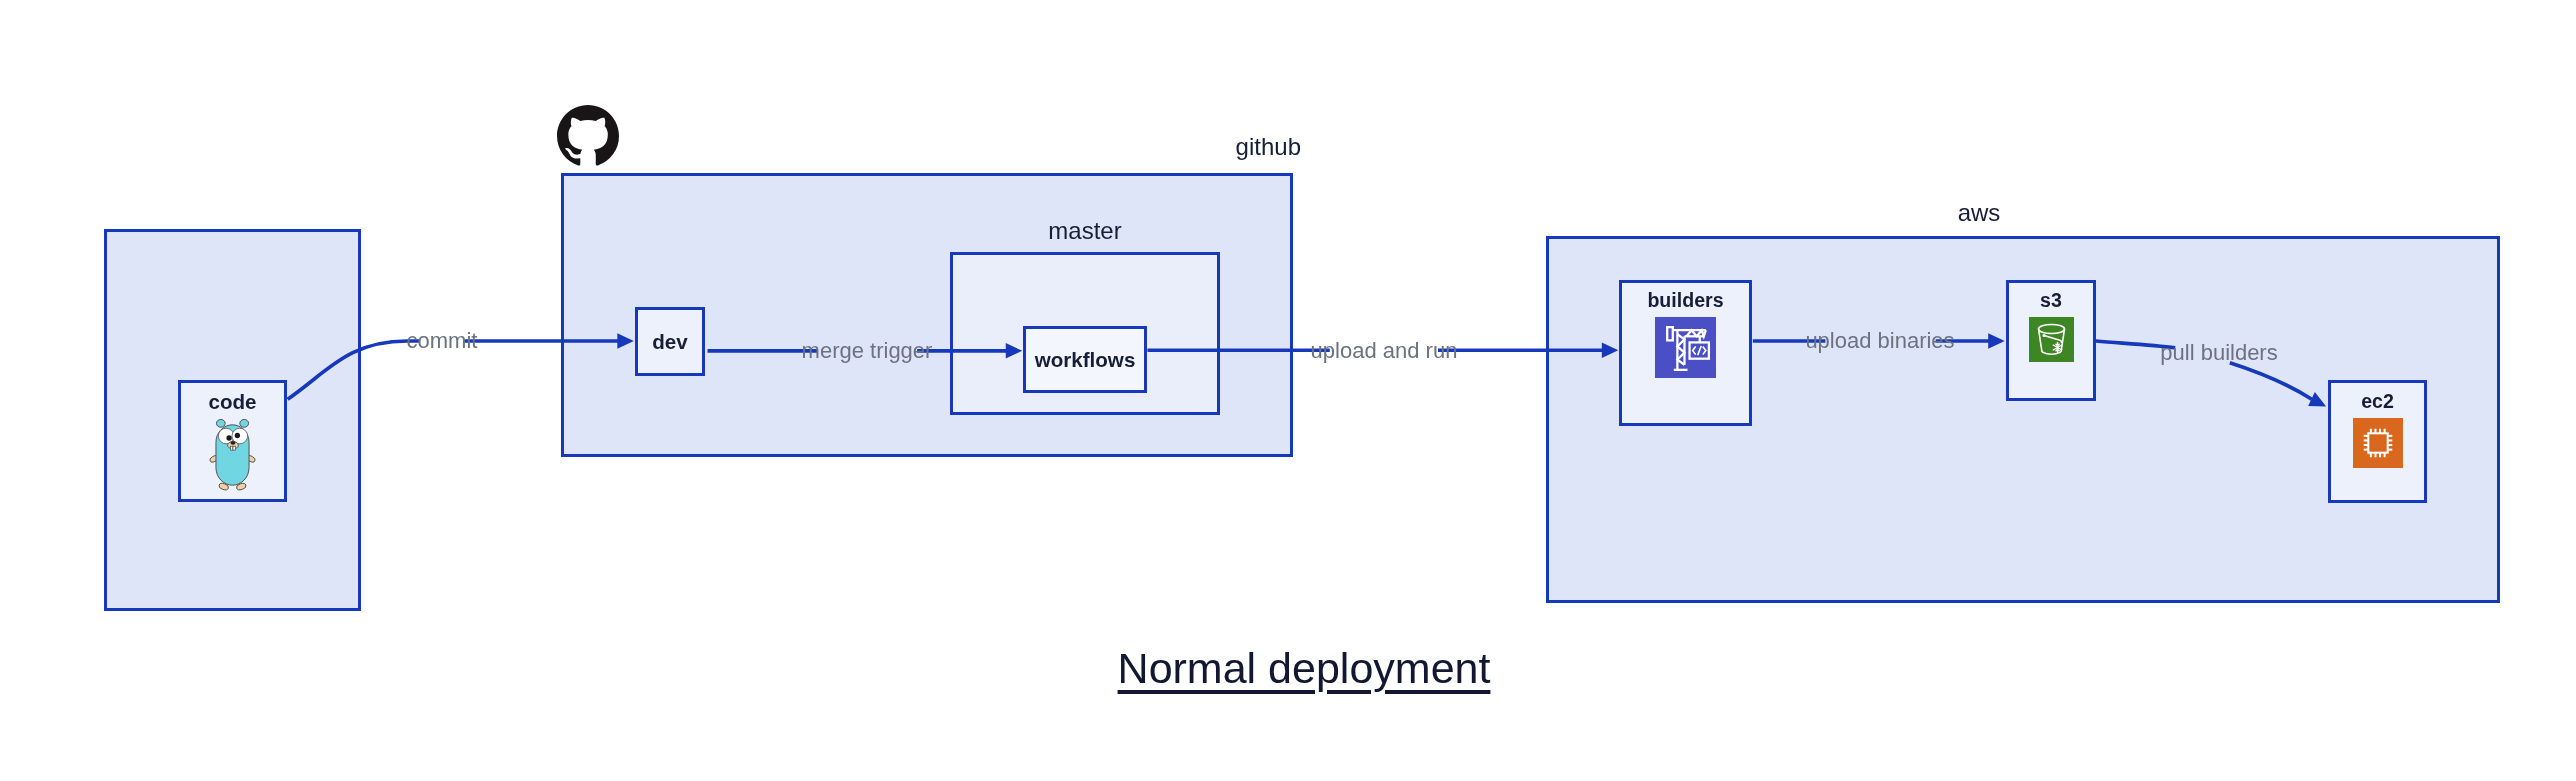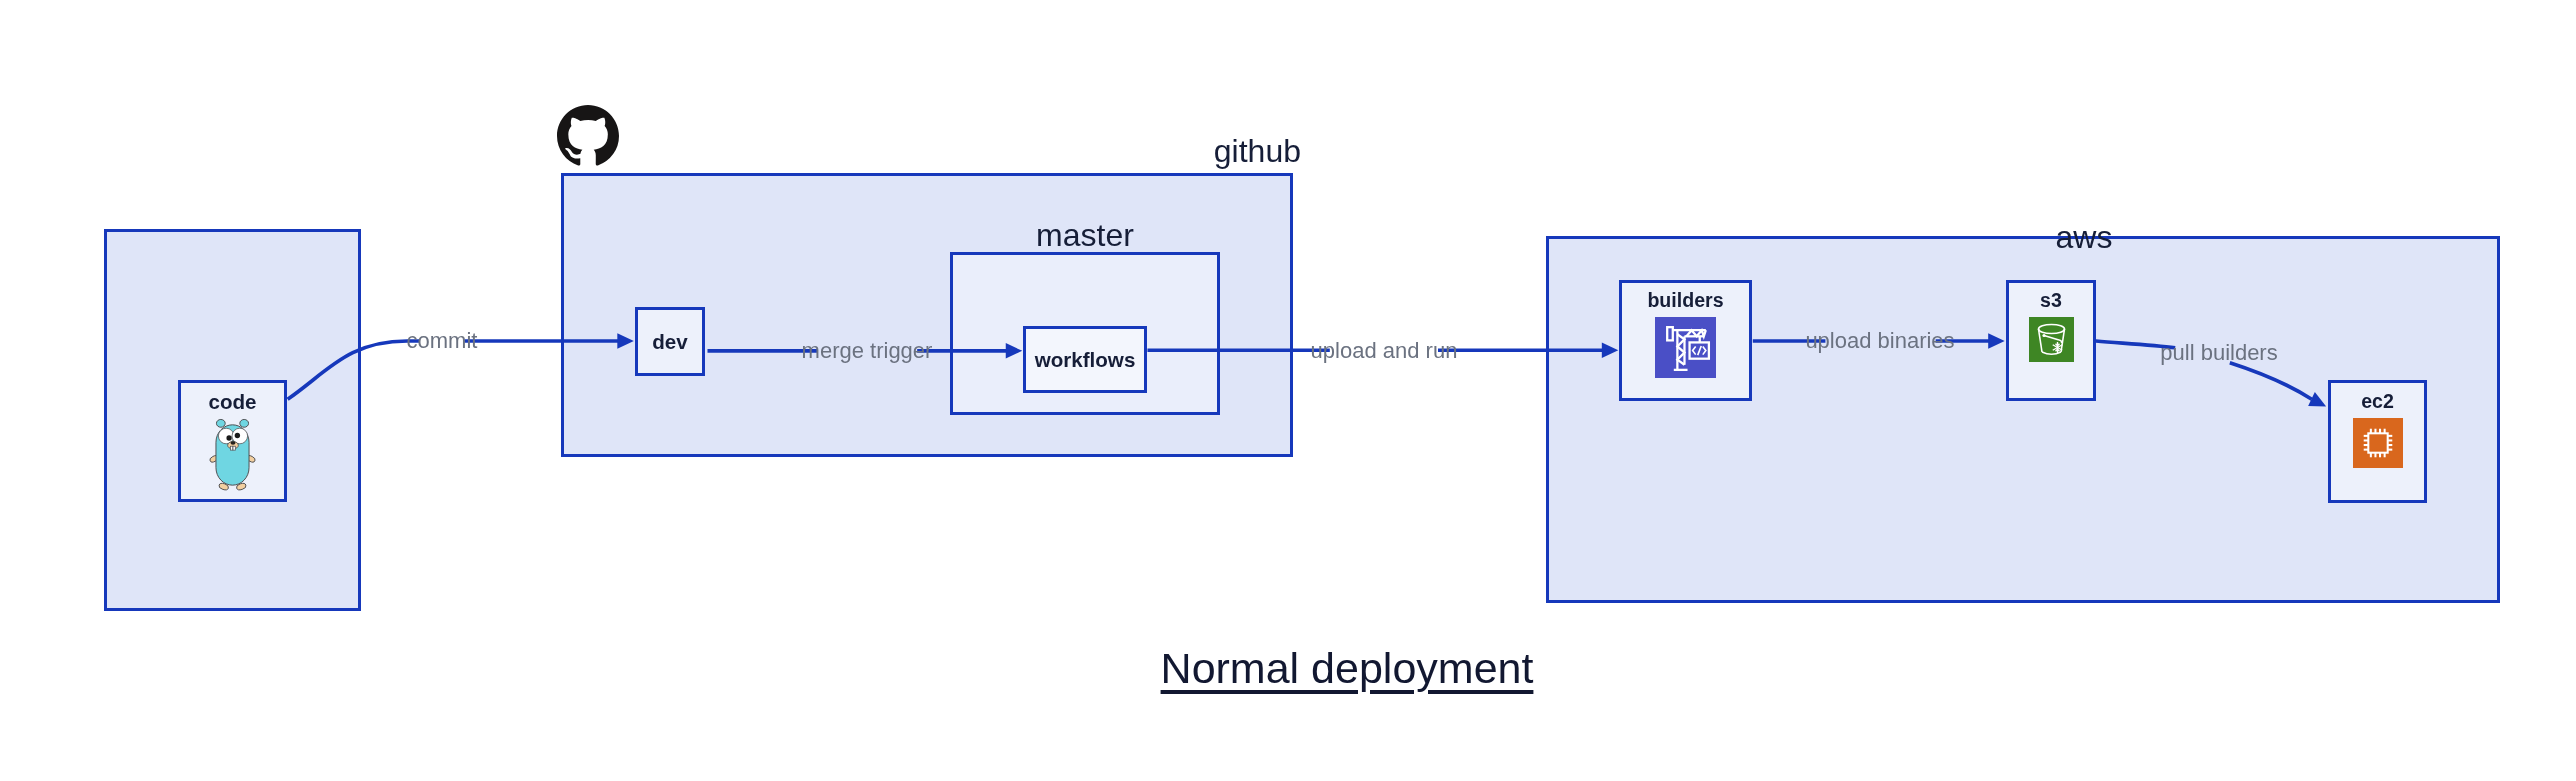--- a/index.html
+++ b/index.html
@@ -23,21 +23,21 @@
   body{font-family:"Liberation Sans","DejaVu Sans",sans-serif;}
   .canvas{position:relative;width:2604px;height:781px;background:#ffffff;overflow:hidden;}
 
   .group{position:absolute;border:3.6px solid var(--line-blue);background:var(--container-fill);}
   .subgroup{position:absolute;border:3.1px solid var(--line-blue);background:var(--subcontainer-fill);}
   .node{position:absolute;border:3.1px solid var(--line-blue);background:var(--node-fill);
         display:flex;flex-direction:column;align-items:center;}
   .node.center{justify-content:center;}
   .node.top{justify-content:flex-start;}
 
-  .group-label{position:absolute;font-size:32px;color:var(--label-dark);letter-spacing:0px;}
+  .group-label{position:absolute;font-size:24px;color:var(--label-dark);letter-spacing:0px;}
   .node-label{font-weight:bold;font-size:20.6px;color:var(--label-dark);}
   .edge-label{position:absolute;transform:translate(-50%,-50%);
               font-size:22px;color:var(--edge-label-gray);white-space:nowrap;}
   .title{position:absolute;font-size:43px;color:var(--title-color);
          text-decoration:underline;text-decoration-thickness:3.6px;text-underline-offset:7.2px;
          text-align:center;white-space:nowrap;transform:translateX(-50%);}
 
   .edges{position:absolute;left:0;top:0;z-index:30;pointer-events:none;}
   .edges path{stroke:var(--line-blue);stroke-width:7;fill:none;}
   .edges polygon{fill:var(--line-blue);}
@@ -62,21 +62,21 @@
 
   <div class="group" style="left:104px;top:229px;width:257px;height:382px;"></div>
 
   <div class="group" style="left:561px;top:173px;width:732px;height:284px;"></div>
   <div class="group-label" style="left:1146px;top:133px;width:155px;text-align:right;">github</div>
 
   <div class="subgroup" style="left:950px;top:252px;width:270px;height:163px;"></div>
   <div class="group-label" style="left:950px;top:217px;width:270px;text-align:center;">master</div>
 
   <div class="group" style="left:1546px;top:236px;width:954px;height:367px;"></div>
-  <div class="group-label" style="left:1607px;top:199px;width:954px;text-align:center;margin-top:20px;">aws</div>
+  <div class="group-label" style="left:1502px;top:199px;width:954px;text-align:center;">aws</div>
 
   <div style="position:absolute;left:557px;top:105px;width:62px;height:62px;">
     <svg class="icon-box" width="62" height="62" viewBox="0 0 16 16">
       <path class="octo" d="M8 0C3.58 0 0 3.58 0 8c0 3.54 2.29 6.53 5.47 7.59.4.07.55-.17.55-.38 0-.19-.01-.82-.01-1.49-2.01.37-2.53-.49-2.69-.94-.09-.23-.48-.94-.82-1.13-.28-.15-.68-.52-.01-.53.63-.01 1.08.58 1.23.82.72 1.21 1.87.87 2.33.66.07-.52.28-.87.51-1.07-1.78-.2-3.64-.89-3.64-3.95 0-.87.31-1.59.82-2.15-.08-.2-.36-1.02.08-2.12 0 0 .67-.21 2.2.82.64-.18 1.32-.27 2-.27s1.36.09 2 .27c1.53-1.04 2.2-.82 2.2-.82.44 1.1.16 1.92.08 2.12.51.56.82 1.27.82 2.15 0 3.07-1.87 3.75-3.65 3.95.29.25.54.73.54 1.48 0 1.07-.01 1.93-.01 2.2 0 .21.15.46.55.38A8.012 8.012 0 0 0 16 8c0-4.42-3.58-8-8-8z"></path>
     </svg>
   </div>
 
   <div class="node top" style="left:178px;top:380px;width:109px;height:122px;padding-top:7.2px;">
     <span class="node-label">code</span>
     <span style="margin-top:4.1px;">
@@ -101,21 +101,21 @@
   </div>
 
   <div class="node center" style="left:635px;top:307px;width:70px;height:69px;">
     <span class="node-label">dev</span>
   </div>
 
   <div class="node center" style="left:1023px;top:326px;width:124px;height:67px;background:var(--workflows-fill);">
     <span class="node-label">workflows</span>
   </div>
 
-  <div class="node top" style="left:1619px;top:280px;width:133px;height:121px;padding-top:6.2px;">
+  <div class="node top" style="left:1619px;top:280px;width:133px;height:146px;padding-top:6.2px;">
     <span class="node-label" style="font-size:19.6px;">builders</span>
     <span style="margin-top:5.2px;">
       <svg class="icon-box" width="61" height="61" viewBox="0 0 120 120">
         <rect class="cb-bg" x="0" y="0" width="120" height="120"></rect>
         <rect class="wht" x="24" y="20" width="11" height="26"></rect>
         <line class="wht" x1="44" y1="26" x2="44" y2="104"></line>
         <line class="wht" x1="58" y1="38" x2="58" y2="94"></line>
         <polyline class="wht" points="44,34 58,44 44,58 58,70 44,84 58,94"></polyline>
         <line class="wht" x1="37" y1="104" x2="64" y2="104"></line>
         <line class="wht" x1="35" y1="26" x2="100" y2="26"></line>
@@ -204,16 +204,16 @@
     <path d="M4328,704 C4390,724 4445,748 4487,775"></path>
     <polygon points="4515,789 4480,788 4493,761"></polygon>
   </svg>
 
   <div class="edge-label" style="left:442px;top:341px;">commit</div>
   <div class="edge-label" style="left:867px;top:351px;">merge trigger</div>
   <div class="edge-label" style="left:1384px;top:351px;">upload and run</div>
   <div class="edge-label" style="left:1880px;top:341px;">upload binaries</div>
   <div class="edge-label" style="left:2219px;top:353px;">pull builders</div>
 
-  <div class="title" style="left:1304px;top:644px;margin-left:43px;">Normal deployment</div>
+  <div class="title" style="left:1304px;top:644px;">Normal deployment</div>
 
 </div>
 
 
 </body></html>

